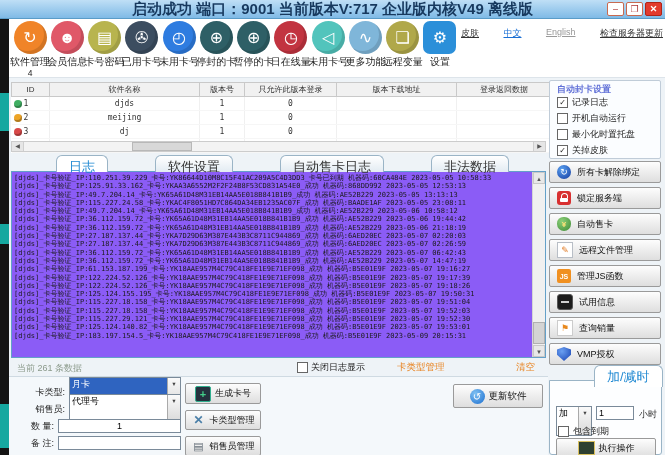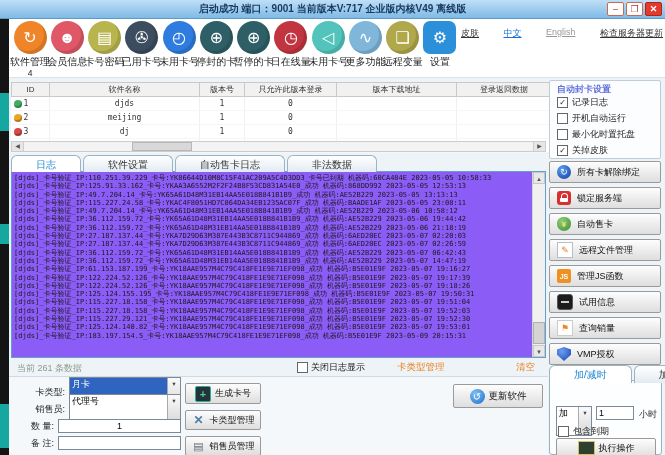--- a/index.html
+++ b/index.html
@@ -1,19 +1,19 @@
 <!DOCTYPE html>
 <html><head>
 <meta charset="utf-8">
 <style>
   html,body{margin:0;padding:0;background:#000;}
   .screen{position:relative;width:665px;height:455px;background:#0a0a0a;font-family:"Liberation Sans",sans-serif;overflow:hidden;}
   
   .titlebar{position:absolute;left:0;top:0;width:665px;height:19px;background:linear-gradient(#bfdff6,#7fbae6);border-bottom:1px solid #5a9cc8;display:flex;align-items:center;justify-content:center;box-sizing:border-box;}
-  .title{font-size:10px;font-weight:bold;color:#17395e;}
+  .title{font-size:15px;font-weight:bold;color:#17395e;}
   .winbtns{position:absolute;right:3px;top:2px;display:flex;gap:2px;}
   .wb{width:17px;height:14px;font-size:9px;line-height:13px;text-align:center;border:1px solid #c86a50;background:#fff;color:#a33;border-radius:2px;cursor:pointer;box-sizing:border-box;}
   .wb.close{background:#e23b2e;color:#fff;border-color:#b02418;font-weight:bold;}
   
   .leftstrip{position:absolute;left:0;top:19px;width:9px;height:436px;background:#141414;}
   .ts{position:absolute;left:0;width:9px;background:#16a8a0;}
   .ts.t1{top:74px;height:38px}.ts.t2{top:205px;height:20px}.ts.t3{top:385px;height:44px}
   
   .content{position:absolute;left:9px;top:19px;width:656px;height:436px;background:#eef3f7;}
   
@@ -37,21 +37,21 @@
   .swtable td.idc{text-align:left;padding-left:2px;}
   .dot{display:inline-block;width:8px;height:8px;border-radius:50%;vertical-align:middle;margin-right:2px;box-shadow:inset -1px -2px rgba(0,0,0,.25);}
   .d1{background:#3fae62}.d2{background:#eda427}.d3{background:#d84848}.d4{background:#2ba7b4}
   
   .hscroll{position:absolute;left:2px;top:122px;width:535px;height:11px;background:#f3f3f3;border:1px solid #ccc;box-sizing:border-box;}
   .harr{position:absolute;top:0;width:11px;height:9px;font-size:6px;line-height:9px;text-align:center;color:#555;background:#e6e6e6;border-right:1px solid #cfcfcf;cursor:pointer;}
   .harr.r{right:0;border-right:none;border-left:1px solid #cfcfcf;}
   .hthumb{position:absolute;left:120px;top:0;width:60px;height:9px;background:#d8d8d8;border:1px solid #b8b8b8;box-sizing:border-box;cursor:pointer;}
   
   .tabs{position:absolute;left:2px;top:136px;height:17px;display:flex;gap:2px;z-index:3;}
-  .tab{padding:2px 24px 1px;font-size:10px;border:1px solid #9ab4c6;border-bottom:none;border-radius:6px 6px 0 0;background:linear-gradient(#fff,#e2ebf2);color:#333;cursor:pointer;white-space:nowrap;}
+  .tab{padding:2px 12px 1px;font-size:13px;border:1px solid #9ab4c6;border-bottom:none;border-radius:6px 6px 0 0;background:linear-gradient(#fff,#e2ebf2);color:#333;cursor:pointer;white-space:nowrap;margin-left:45px;}
   .tab.active{background:#fff;color:#1e88d2;}
   
   .logbox{position:absolute;left:2px;top:152px;width:535px;height:187px;background:#8b5cf6;border:1px solid #64a0c8;box-sizing:border-box;}
   .loglines{position:absolute;left:2px;top:2px;right:15px;bottom:2px;overflow:hidden;}
   .logline{font-family:"DejaVu Sans Mono",monospace;font-size:7px;line-height:8.3px;white-space:nowrap;color:#1a1a1a;}
   .vscroll{position:absolute;right:0;top:0;width:13px;height:100%;background:#f0f0f0;border-left:1px solid #d5d5d5;box-sizing:border-box;}
   .varr{position:absolute;left:0;width:12px;height:12px;font-size:6px;text-align:center;line-height:12px;color:#555;background:#e8e8e8;border:1px solid #c8c8c8;box-sizing:border-box;cursor:pointer;}
   .varr.dn{bottom:0;}
   .vthumb{position:absolute;left:0;bottom:13px;width:12px;height:22px;background:#d4d4d4;border:1px solid #b0b0b0;box-sizing:border-box;cursor:pointer;}
   

